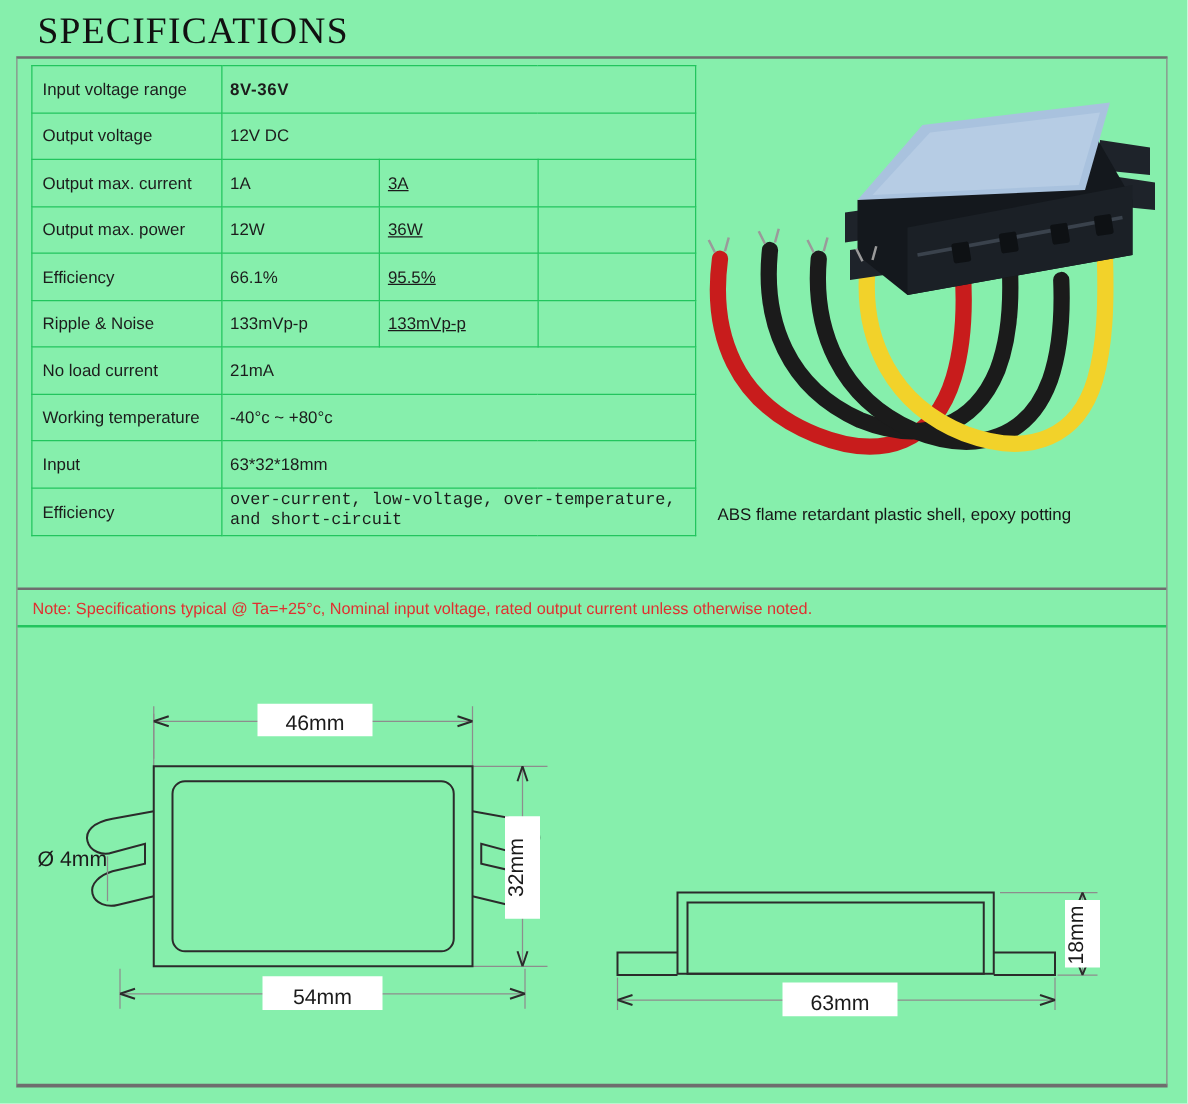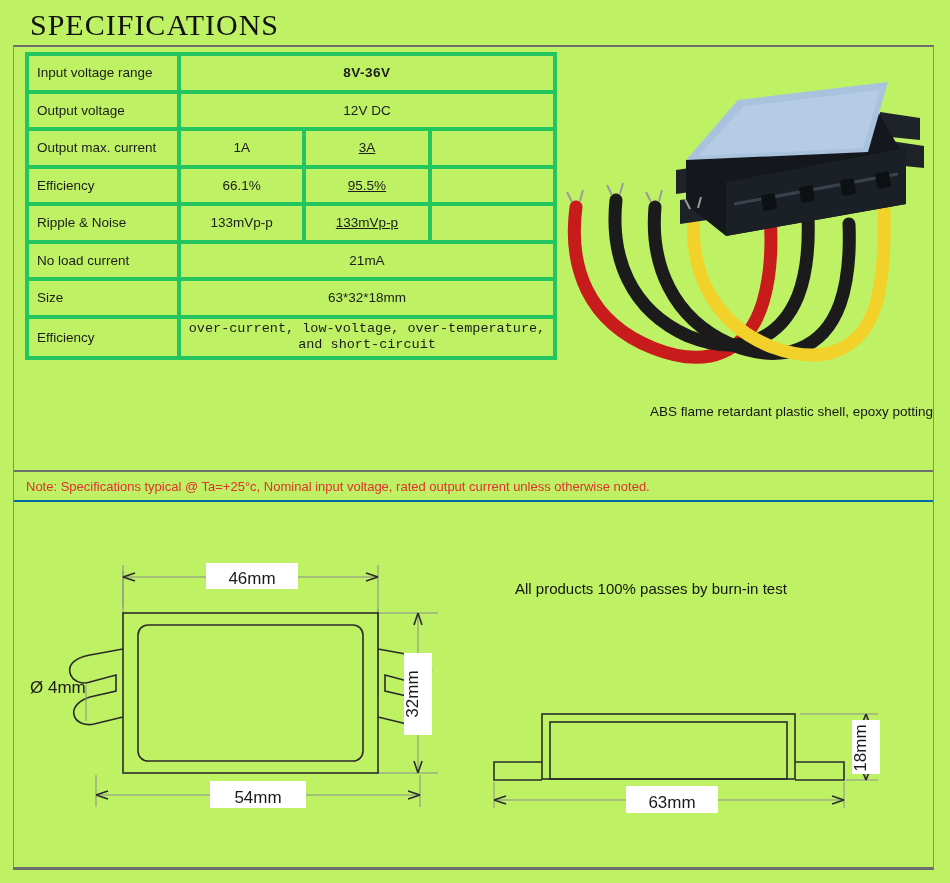--- a/index.html
+++ b/index.html
@@ -9,21 +9,21 @@
     background: #ffffff;
     font-family: "Liberation Sans", sans-serif;
     color: #1a1a1a;
     overflow: hidden;
   }
 
   #page {
     position: relative;
     width: 950px;
     height: 883px;
-    background: #bef264;
+    background: #86efac;
   }
 
   
   .page-frame {
     position: absolute;
     left: 13px; top: 45px;
     width: 921px; height: 825px;
     border: 1px solid #8a8a8a;
     border-top: 2px solid #6e6e6e;
     border-bottom: 3px solid #6e6e6e;
@@ -42,70 +42,70 @@
 
   
   .spec-table {
     position: absolute;
     left: 25px; top: 52px;
     width: 532px;
     border-collapse: collapse;
     table-layout: fixed;
   }
   .spec-table td {
-    border: 4px solid #22c55e;
+    border: 1px solid #22c55e;
     font-size: 13.5px;
     color: #1c1c1c;
     height: 37.5px;
     padding: 2px 6px;
     vertical-align: middle;
   }
   .spec-table td.label {
     width: 152px;
     text-align: left;
     padding-left: 8px;
   }
-  .spec-table td.val  { text-align: center; }
+  .spec-table td.val  { }
   .col-a { width: 126px; }
   .col-b { width: 122px; text-decoration: underline; }
   .col-c { width: 132px; }
   .big-val {
     font-size: 24px;
     font-weight: bold;
     letter-spacing: 0.5px;
   }
   .two-line { line-height: 1.25; font-size: 13px; font-family: Liberation Mono, monospace; }
 
   
   .note-row {
     position: absolute;
     left: 14px; top: 470px;
     width: 919px; height: 32px;
     border-top: 2px solid #6e6e6e;
-    border-bottom: 2px solid #0369a1;
+    border-bottom: 2px solid #22c55e;
     display: flex; align-items: center;
   }
   .note-text {
     color: #e03030;
     font-size: 13px;
     padding-left: 12px;
     white-space: nowrap;
   }
 
   
   .photo-area {
     position: absolute;
     left: 558px; top: 52px;
     width: 375px; height: 415px;
   }
   .photo-caption {
     position: absolute;
-    left: 0; top: 352px;
+    left: 16px; top: 352px;
     width: 375px;
-    text-align: right;
+    text-align: left;
     font-size: 13.5px;
     color: #161616;
     white-space: nowrap;
   }
 
   
   .burnin-caption {
     position: absolute;
     left: 515px; top: 580px;
     font-size: 15px;
@@ -144,37 +144,47 @@
         <td class="label">Output voltage</td>
         <td class="val" colspan="3">12V DC</td>
       </tr>
       <tr>
         <td class="label">Output max. current</td>
         <td class="val col-a">1A</td>
         <td class="val col-b">3A</td>
         <td class="val col-c"></td>
       </tr>
       <tr>
+        <td class="label">Output max. power</td>
+        <td class="val col-a">12W</td>
+        <td class="val col-b">36W</td>
+        <td class="val col-c"></td>
+      </tr>
+      <tr>
         <td class="label">Efficiency</td>
         <td class="val col-a">66.1%</td>
         <td class="val col-b">95.5%</td>
         <td class="val col-c"></td>
       </tr>
       <tr>
         <td class="label">Ripple &amp; Noise</td>
         <td class="val col-a">133mVp-p</td>
         <td class="val col-b">133mVp-p</td>
         <td class="val col-c"></td>
       </tr>
       <tr>
         <td class="label">No load current</td>
         <td class="val" colspan="3">21mA</td>
       </tr>
       <tr>
-        <td class="label">Size</td>
+        <td class="label">Working temperature</td>
+        <td class="val" colspan="3">-40°c ~ +80°c</td>
+      </tr>
+      <tr>
+        <td class="label">Input</td>
         <td class="val" colspan="3">63*32*18mm</td>
       </tr>
       <tr>
         <td class="label">Efficiency</td>
         <td class="val two-line" colspan="3">
           <div>over-current, low-voltage, over-temperature,</div>
           <div>and short-circuit</div>
         </td>
       </tr>
     </tbody>
@@ -226,21 +236,20 @@
       <g stroke="#9a9a9a" stroke-width="2">
         <path d="M14,150 l-5,-10 M22,149 l3,-11"></path>
         <path d="M54,143 l-5,-10 M62,142 l3,-11"></path>
         <path d="M93,150 l-5,-10 M101,149 l3,-11"></path>
         <path d="M132,157 l-5,-10 M140,156 l3,-11"></path>
       </g>
     </svg>
     <div class="photo-caption">ABS flame retardant plastic shell, epoxy potting</div>
   </div>
 
-  <div class="burnin-caption">All products 100% passes by burn-in test</div>
 
   <div class="drawing-top">
     <svg width="440" height="290" viewBox="0 0 440 290">
 
       <g class="ln-thin">
         <line x1="95" y1="20" x2="95" y2="70"></line>
         <line x1="350" y1="20" x2="350" y2="70"></line>
         <line x1="95" y1="26" x2="95" y2="62"></line>
         <line x1="350" y1="64" x2="350" y2="150"></line>
         <line x1="68" y1="230" x2="68" y2="262"></line>

